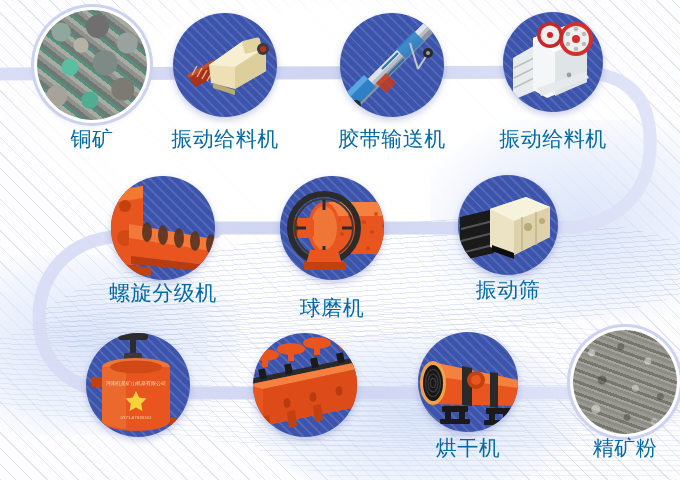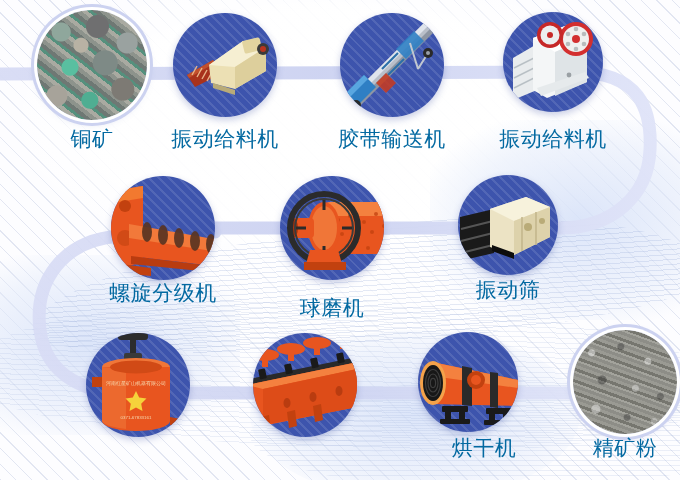--- a/index.html
+++ b/index.html
@@ -436,21 +436,21 @@
               <rect x="68" y="76" width="26" height="6" rx="1"></rect>
               <rect x="71" y="82" width="6" height="7"></rect>
               <rect x="85" y="82" width="6" height="7"></rect>
               <rect x="66" y="88" width="30" height="5" rx="1"></rect>
             </g>
           </g>
         </svg>
       </div>
     </div>
   </div>
-  <div class="caption" style="left:424px;top:438px;width:120px;">烘干机</div>
+  <div class="caption" style="left:408px;top:438px;width:120px;">烘干机</div>
 
   <div class="node" style="left:573px;top:330px;width:104px;height:104px;">
     <div class="disc photo" style="inset:0;">
       <div class="photo-inner" style="background:
              radial-gradient(circle at 18% 22%, rgba(255,255,255,.45) 0 3px, transparent 4px),
              radial-gradient(circle at 46% 16%, rgba(60,60,60,.45) 0 3px, transparent 4px),
              radial-gradient(circle at 72% 30%, rgba(255,255,255,.4) 0 3px, transparent 4px),
              radial-gradient(circle at 28% 48%, rgba(40,40,40,.4) 0 4px, transparent 5px),
              radial-gradient(circle at 60% 56%, rgba(255,255,255,.35) 0 3px, transparent 4px),
              radial-gradient(circle at 84% 64%, rgba(50,50,50,.4) 0 3px, transparent 4px),

